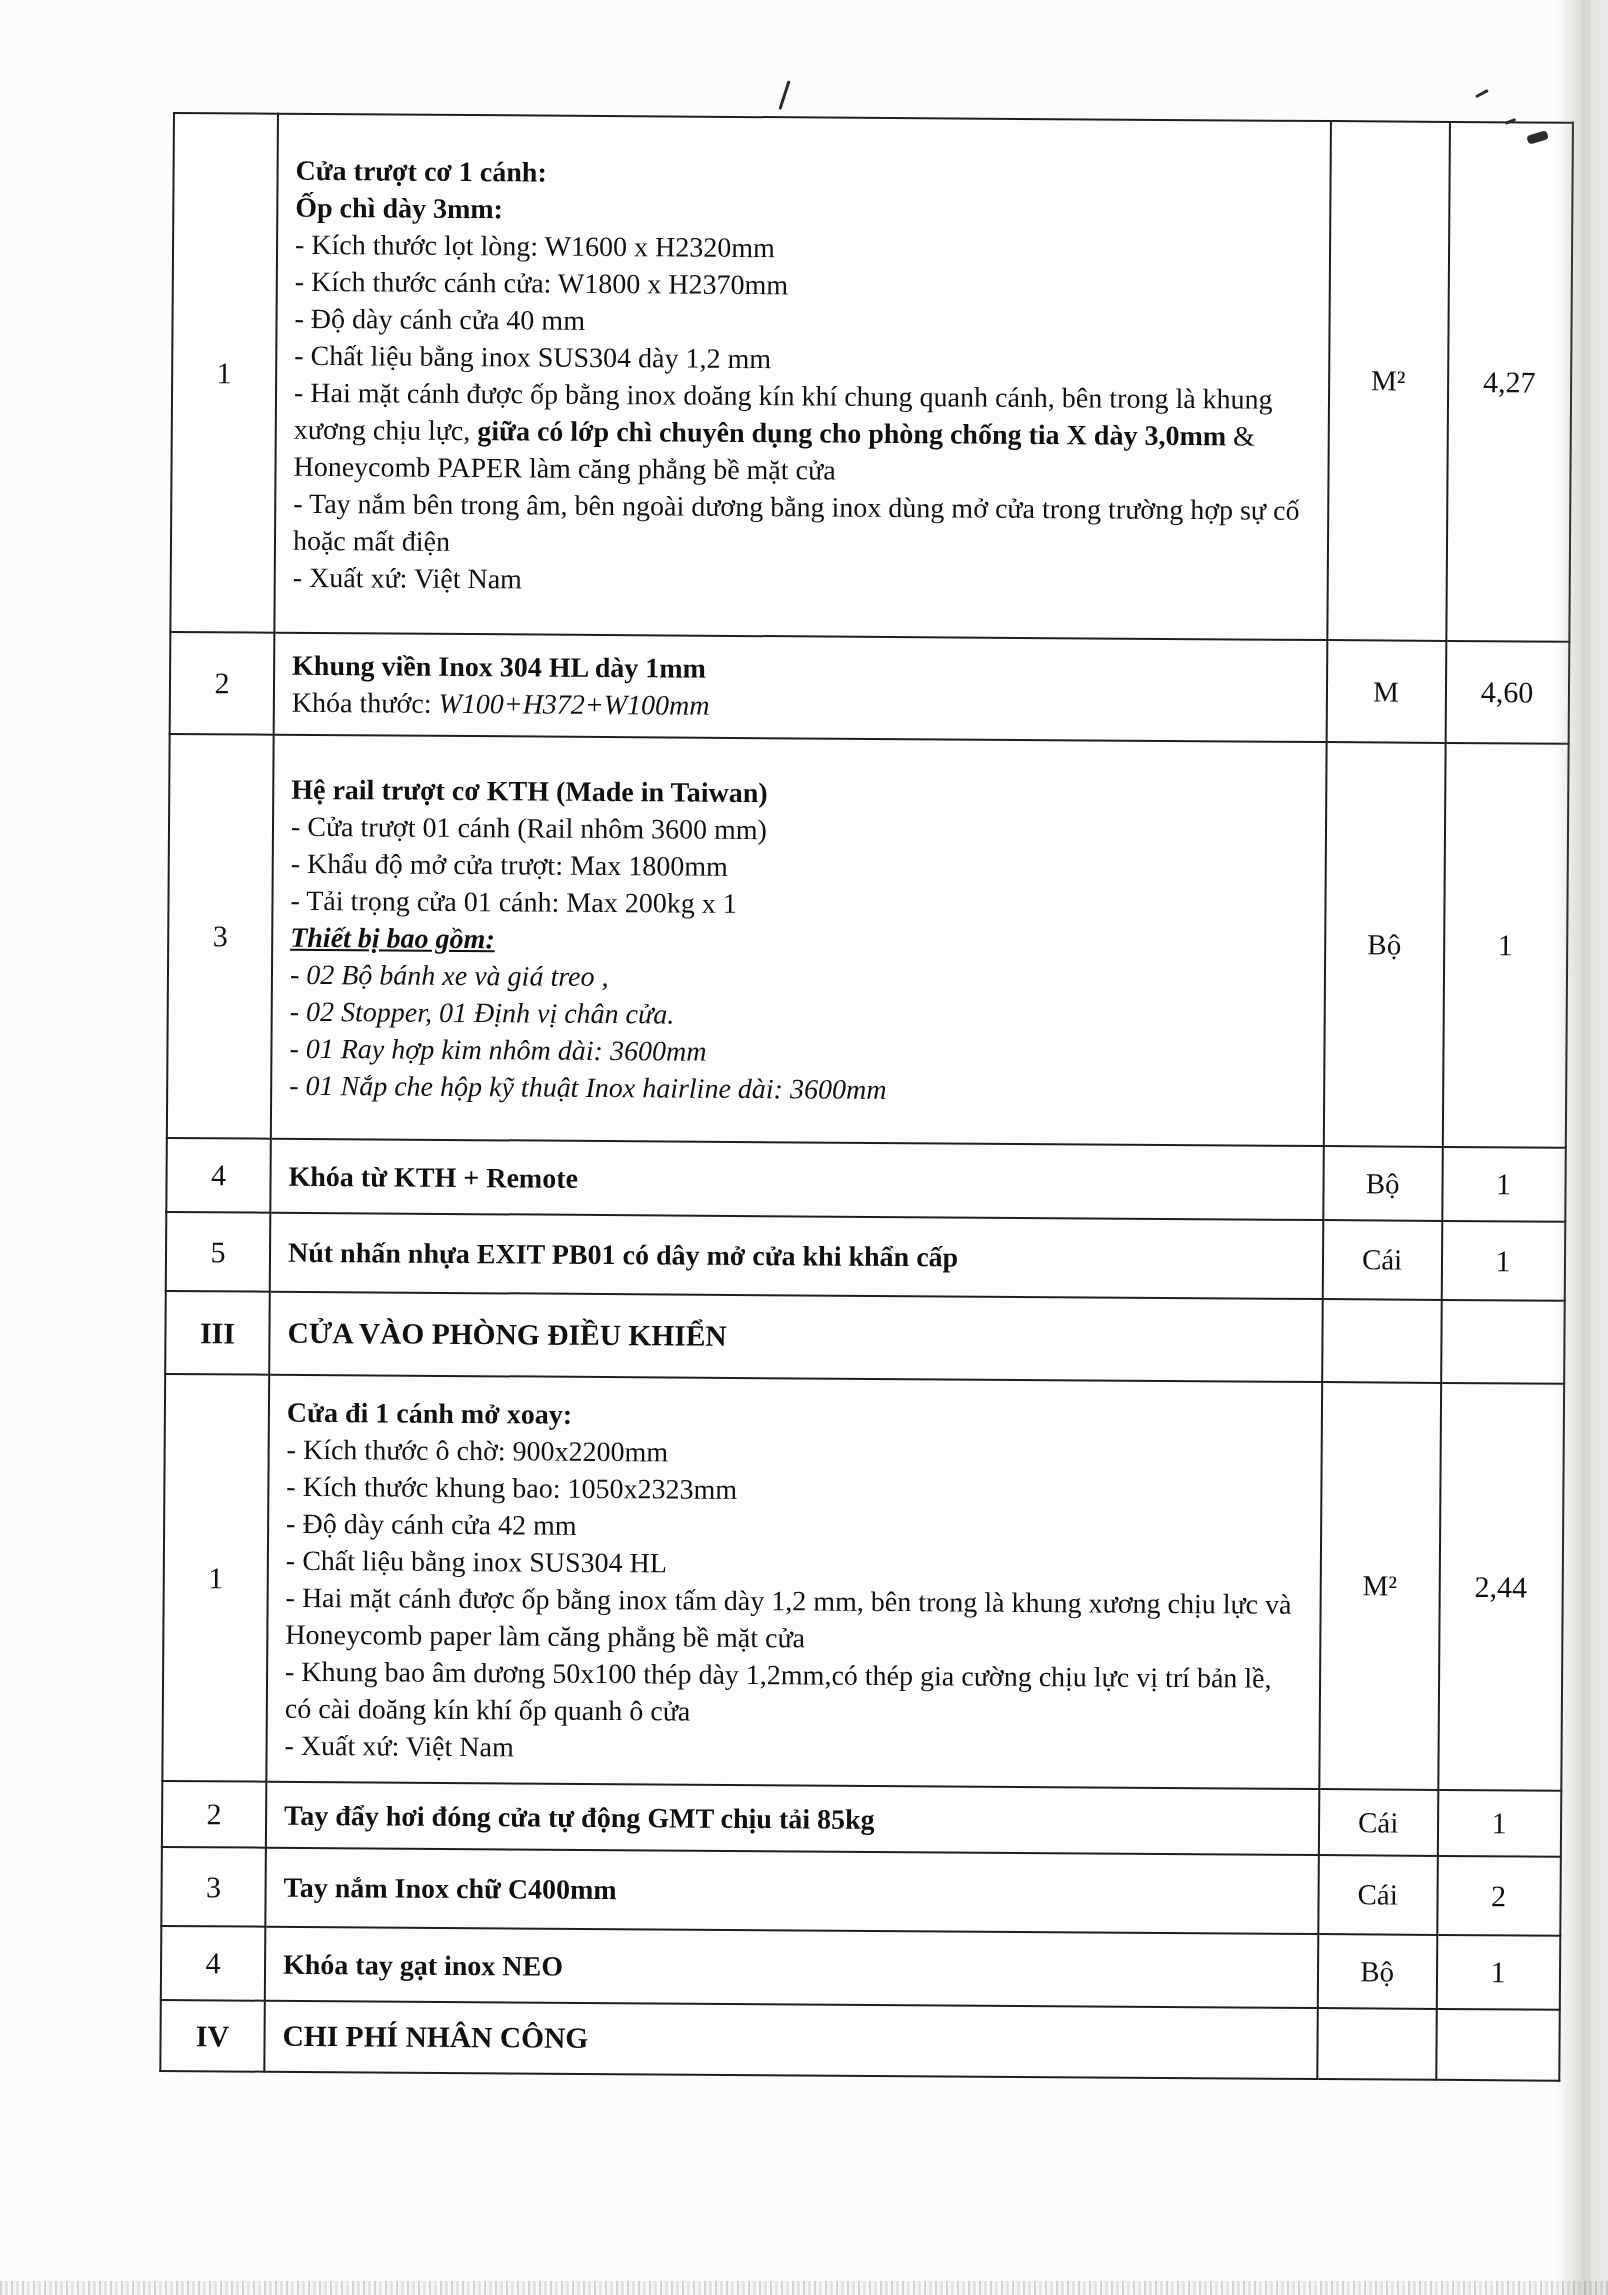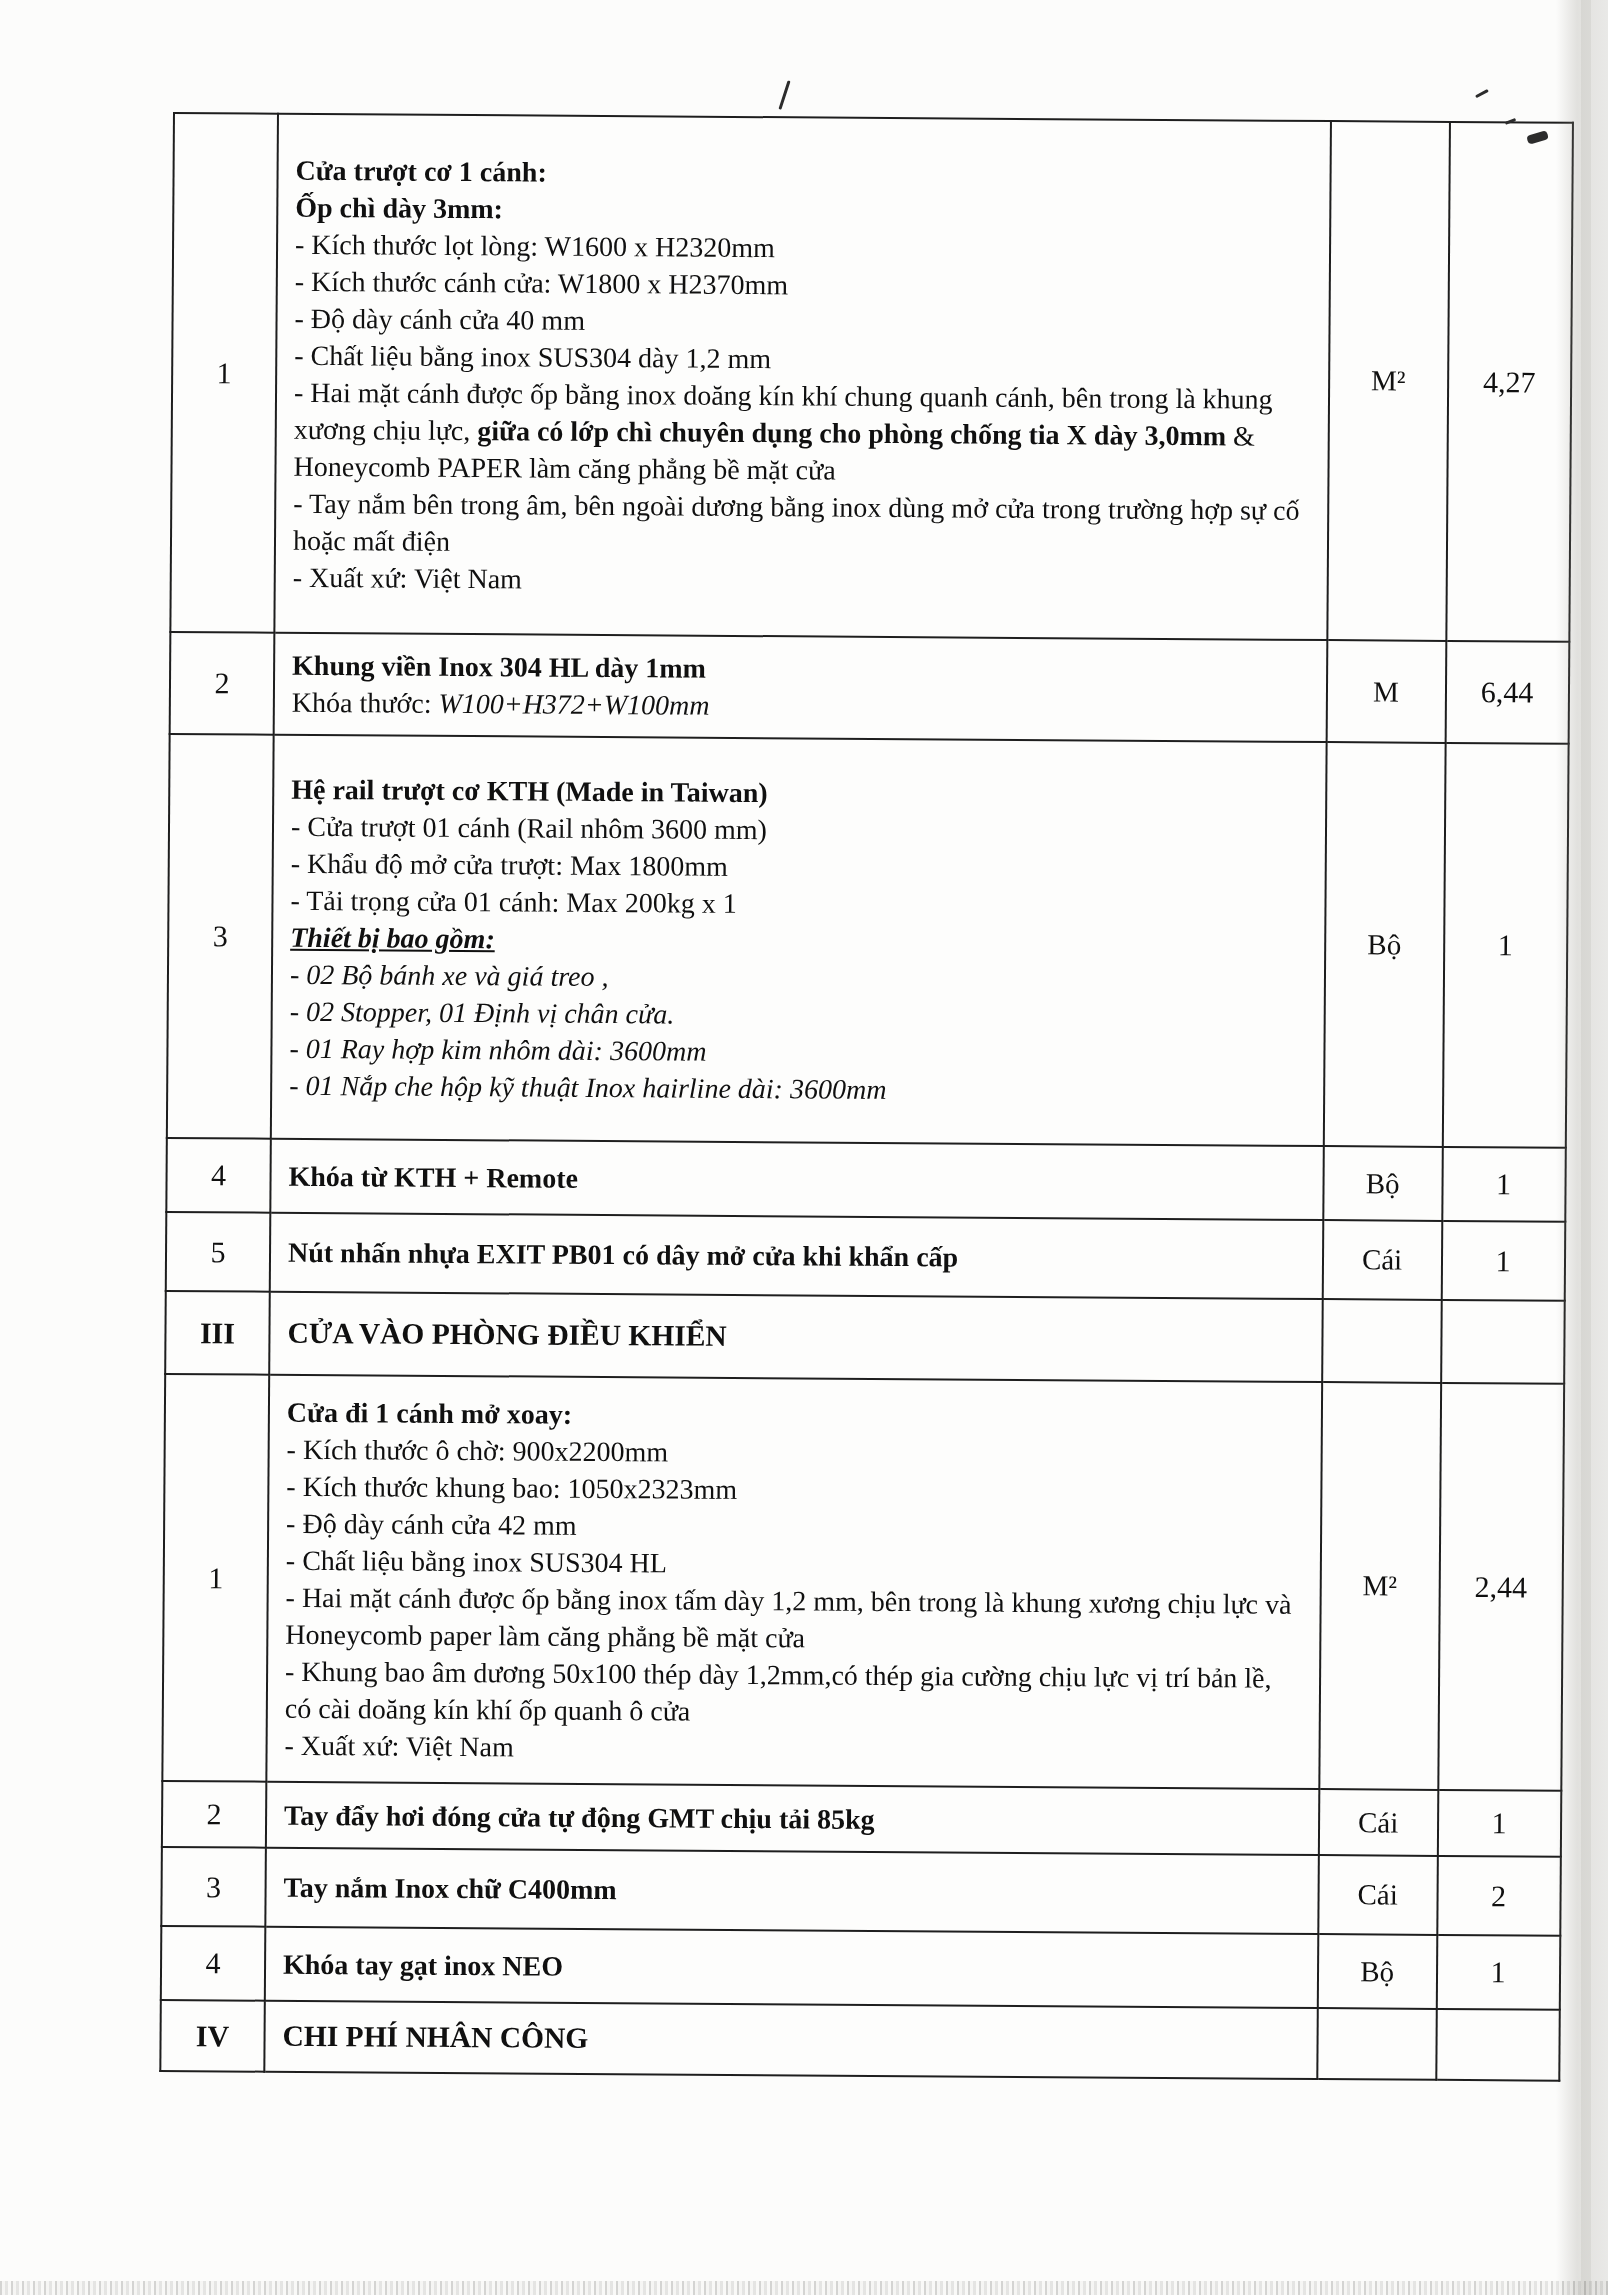--- a/index.html
+++ b/index.html
@@ -94,21 +94,21 @@
       <td class="c-qty">4,27</td>
     </tr>
 
     <tr style="height:102px">
       <td class="c-no">2</td>
       <td class="c-desc">
         <div class="line b">Khung viền Inox 304 HL dày 1mm</div>
         <div class="line"><span>Khóa thước: </span><span class="i">W100+H372+W100mm</span></div>
       </td>
       <td class="c-unit">M</td>
-      <td class="c-qty">6,44</td>
+      <td class="c-qty">4,60</td>
     </tr>
 
     <tr style="height:404px">
       <td class="c-no">3</td>
       <td class="c-desc">
         <div class="line b">Hệ rail trượt cơ KTH  (Made in Taiwan)</div>
         <div class="line">- Cửa trượt 01 cánh (Rail nhôm 3600 mm)</div>
         <div class="line">- Khẩu độ mở cửa trượt: Max 1800mm</div>
         <div class="line">- Tải trọng cửa 01 cánh: Max 200kg x 1</div>
         <div class="line biu"><span class="u">Thiết bị bao gồm:</span></div>

